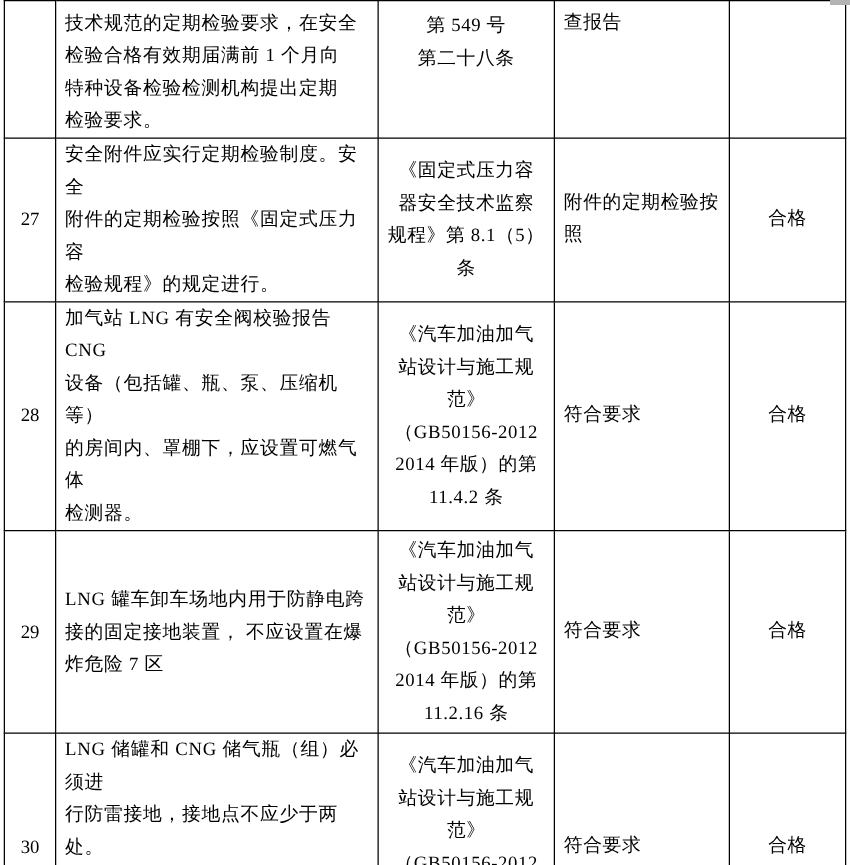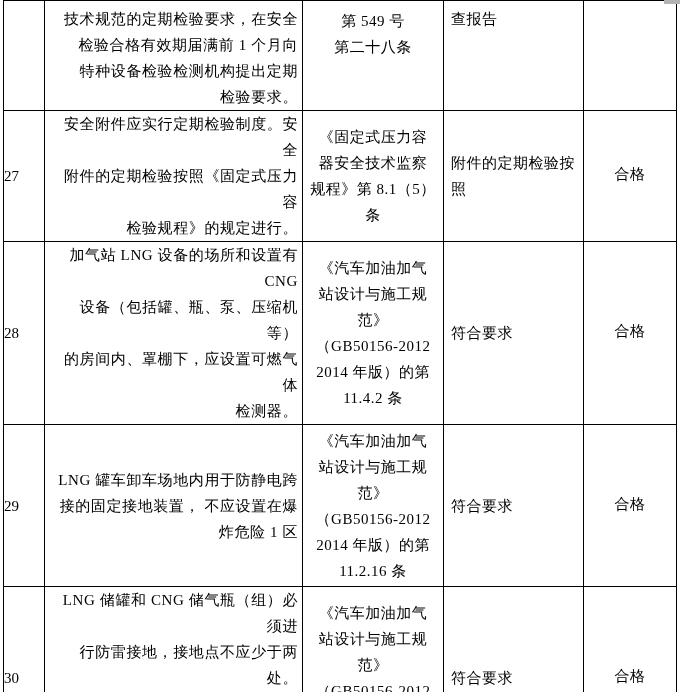--- a/index.html
+++ b/index.html
@@ -24,24 +24,24 @@
   }
   .doc-table td {
     border: 1.5px solid #000000;
     padding: 0;
     font-size: 15px;
     line-height: 26px;
     vertical-align: middle;
     overflow: hidden;
   }
   .multiline { white-space: pre-line; }
-  td.seq    { text-align: left; }
-  td.req    { text-align: right; padding: 0 4px 0 7px; letter-spacing: 0.6px; margin-left: 44px; }
+  td.seq    { text-align: center; }
+  td.req    { text-align: left; padding: 0 4px 0 7px; letter-spacing: 0.6px; margin-left: 44px; }
   td.basis  { text-align: center; letter-spacing: 0.5px; }
-  td.method { text-align: left; padding: 0 4px 0 7px; letter-spacing: 0.5px; }
+  td.method { text-align: left; padding: 0 4px 0 7px; letter-spacing: 0.5px; font-family: Liberation Mono, monospace; }
   td.result { text-align: center; letter-spacing: 0.5px; font-family: Liberation Mono, monospace; }
   tr.row-partial td { vertical-align: top; padding-top: 5px; }
   tr.row-partial td.basis { padding-top: 7px; }
   .scroll-nub {
     position: absolute;
     right: 0;
     top: 0;
     width: 16px;
     height: 4px;
   }
@@ -76,38 +76,38 @@
 检验规程》的规定进行。</td>
       <td class="basis multiline">《固定式压力容
 器安全技术监察
 规程》第 8.1（5）
 条</td>
       <td class="method">附件的定期检验按照</td>
       <td class="result">合格</td>
     </tr>
     <tr style="height:162px">
       <td class="seq">28</td>
-      <td class="req multiline">加气站 LNG 设备的场所和设置有 CNG
+      <td class="req multiline">加气站 LNG 有安全阀校验报告 CNG
 设备（包括罐、瓶、泵、压缩机等）
 的房间内、罩棚下，应设置可燃气体
 检测器。</td>
       <td class="basis multiline">《汽车加油加气
 站设计与施工规
 范》
 （GB50156-2012
 2014 年版）的第
 11.4.2 条</td>
       <td class="method">符合要求</td>
       <td class="result">合格</td>
     </tr>
     <tr style="height:162px">
       <td class="seq">29</td>
       <td class="req multiline">LNG 罐车卸车场地内用于防静电跨
 接的固定接地装置， 不应设置在爆
-炸危险 1 区</td>
+炸危险 7 区</td>
       <td class="basis multiline">《汽车加油加气
 站设计与施工规
 范》
 （GB50156-2012
 2014 年版）的第
 11.2.16 条</td>
       <td class="method">符合要求</td>
       <td class="result">合格</td>
     </tr>
     <tr style="height:158px">

